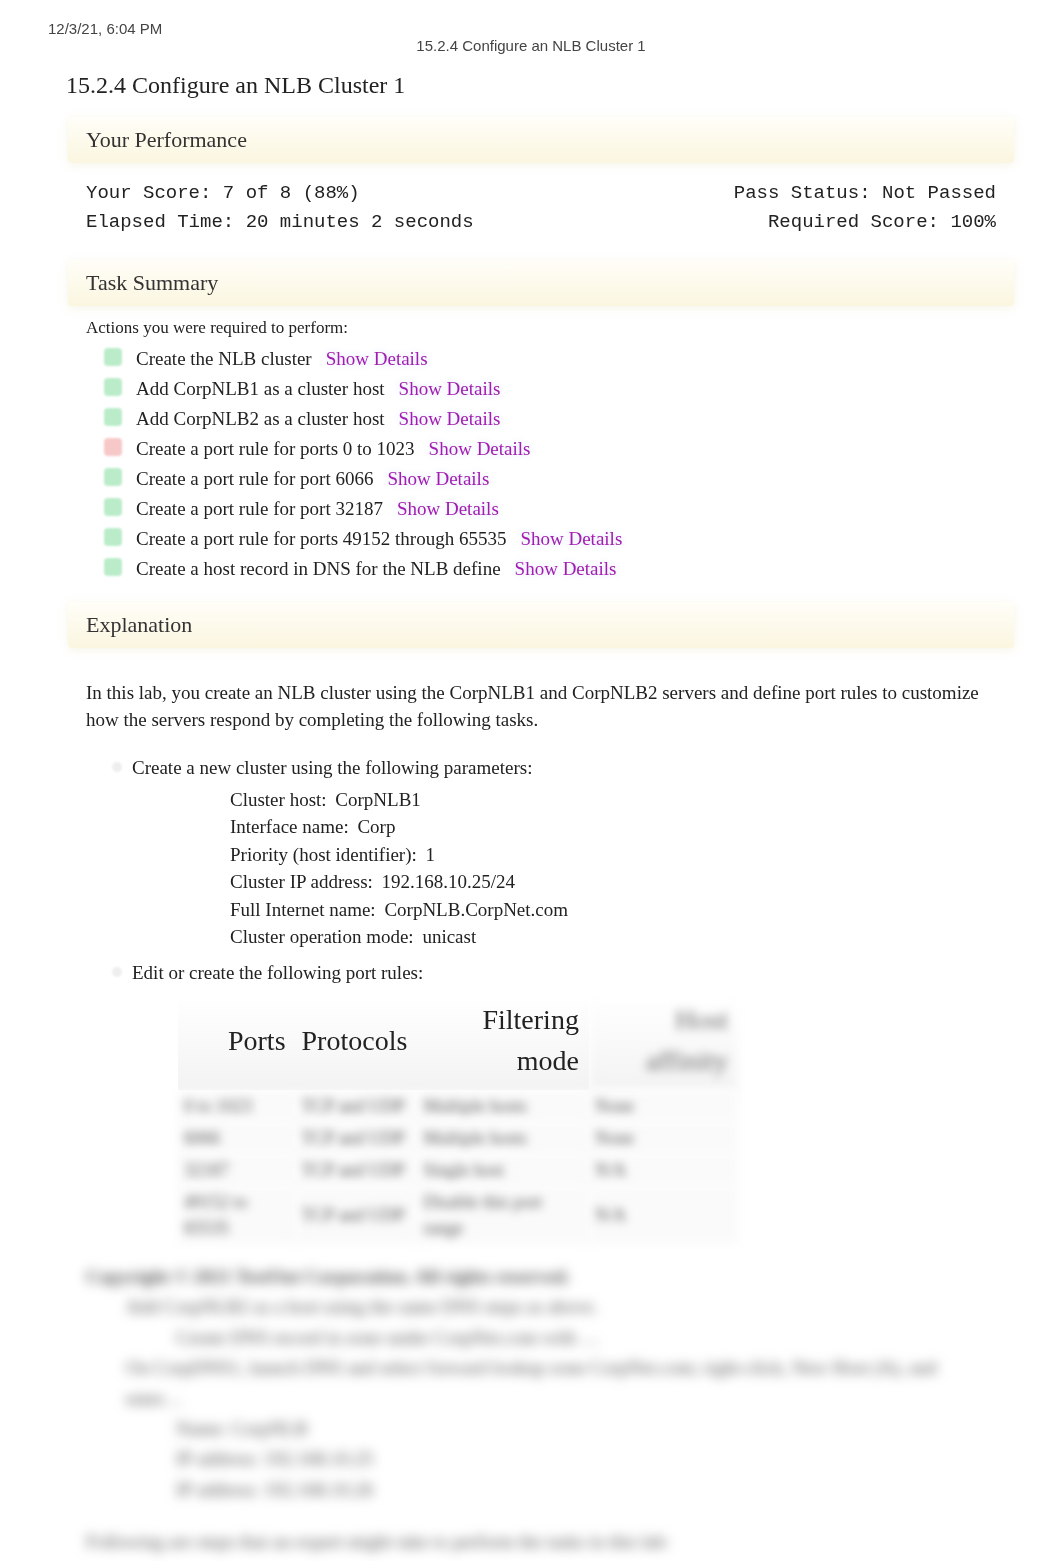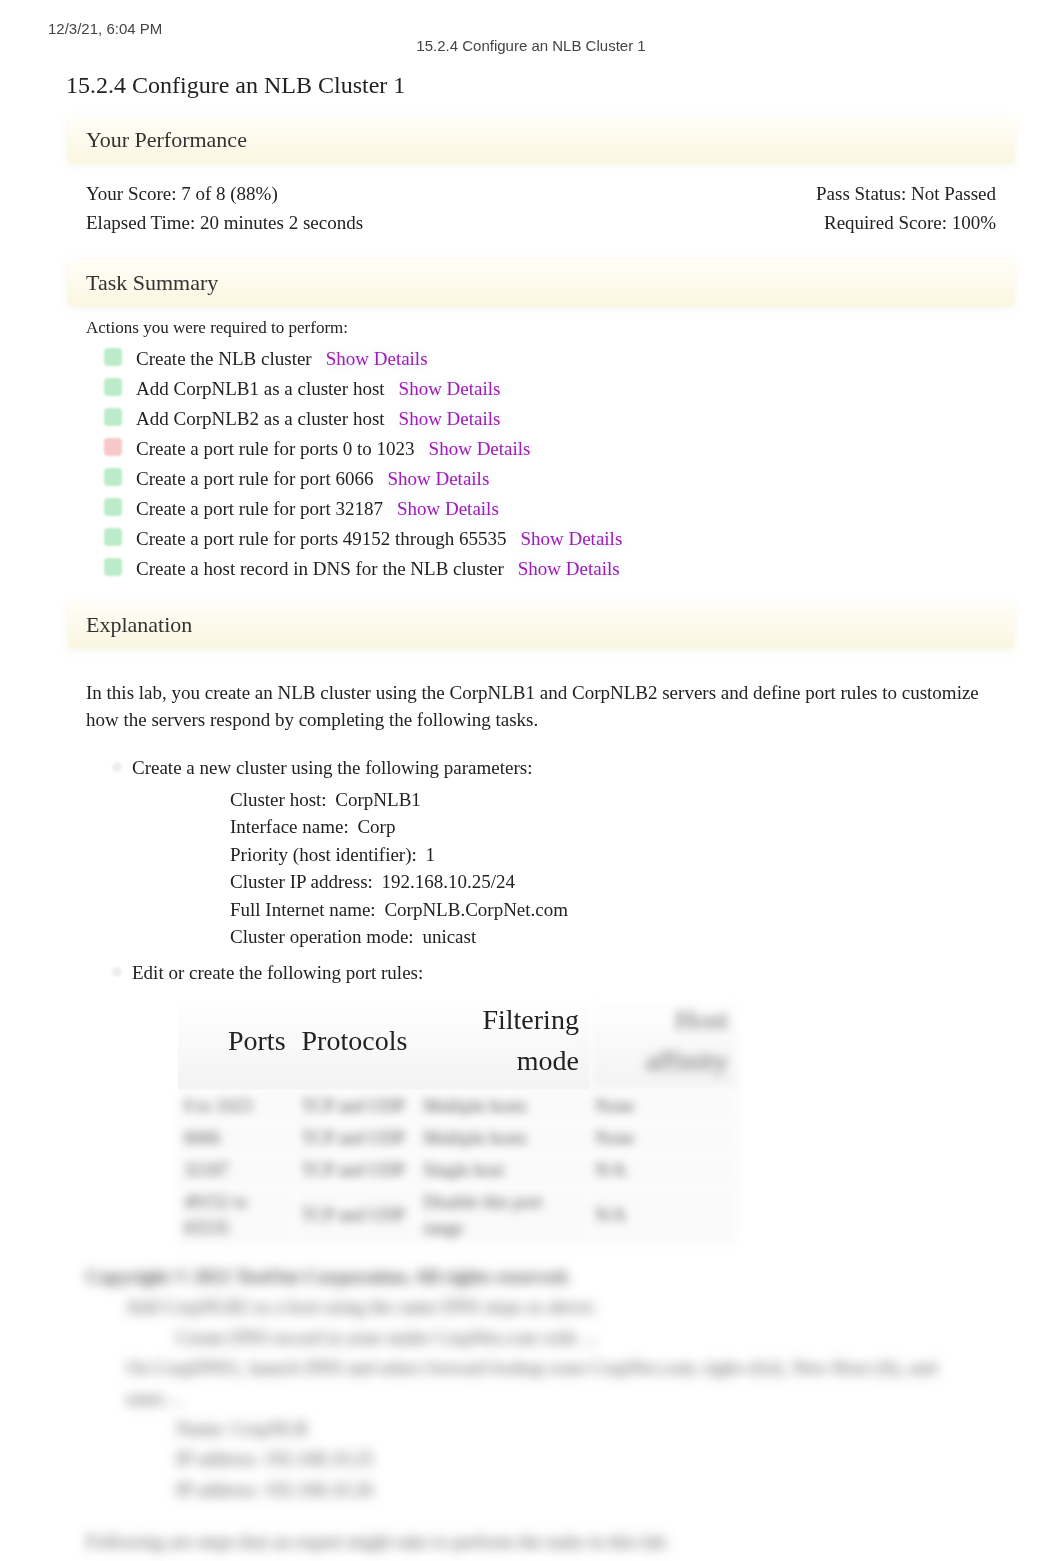--- a/index.html
+++ b/index.html
@@ -36,21 +36,21 @@
       color: #333;
       margin-bottom: 10px;
       box-shadow: 0 2px 10px rgba(220,210,160,0.25);
     }
     .perf-grid {
       display: flex;
       justify-content: space-between;
       padding: 6px 18px 22px 18px;
       font-size: 19px;
     }
-    .perf-left, .perf-right { line-height: 1.55; }
+    .perf-left, .perf-right { line-height: 1.55; font-family: Liberation Mono, monospace; }
     .perf-right { text-align: right; }
     .actions-head {
       font-size: 17px;
       margin: 12px 0 6px 18px;
     }
     .task-list {
       list-style: none;
       margin: 0 0 18px 36px;
     }
     .task-list li {
@@ -181,21 +181,21 @@
       <span>Create a port rule for port 32187</span>
       <a class="show-details">Show Details</a>
     </li>
     <li>
       <span class="status ok"></span>
       <span>Create a port rule for ports 49152 through 65535</span>
       <a class="show-details">Show Details</a>
     </li>
     <li>
       <span class="status ok"></span>
-      <span>Create a host record in DNS for the NLB cluster</span>
+      <span>Create a host record in DNS for the NLB define</span>
       <a class="show-details">Show Details</a>
     </li>
   </ul>
 
   <div class="section-bar">Explanation</div>
   <div class="explain-body">
     <p>In this lab, you create an NLB cluster using the CorpNLB1 and CorpNLB2 servers and define port rules to customize how the servers respond by completing the following tasks.</p>
 
     <ul class="bullet-list">
       <li>

